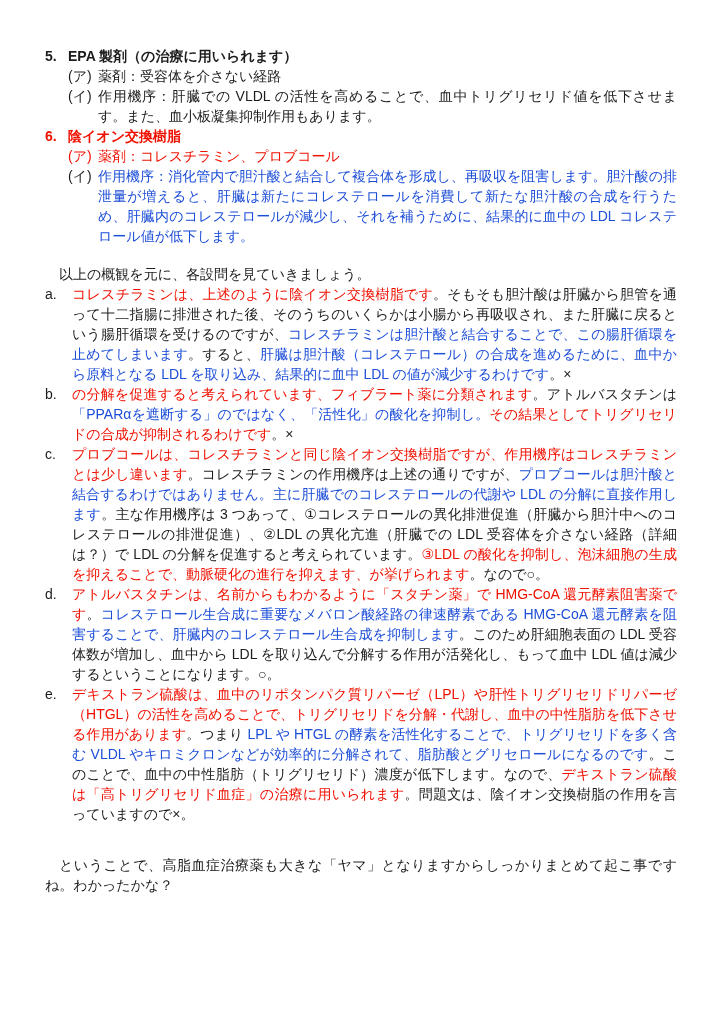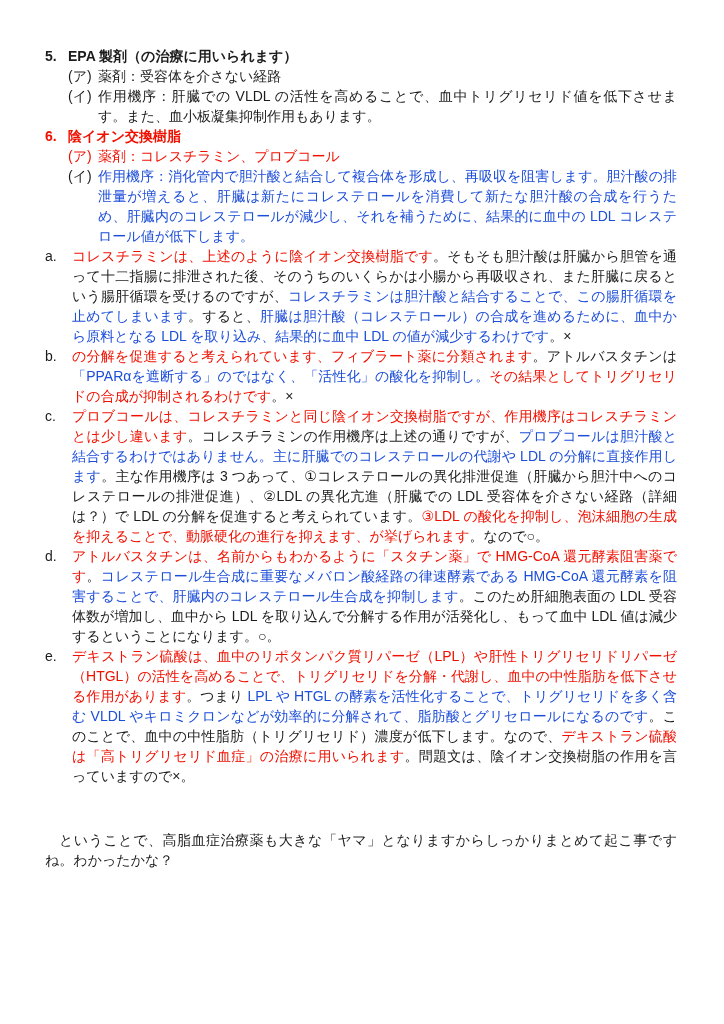--- a/index.html
+++ b/index.html
@@ -15,21 +15,21 @@
   .c-red{color:#f01000;}
   .c-blue{color:#1d4ed8;}
   .row{display:flex;align-items:flex-start;}
   .num{flex:0 0 23px;}
   .body{flex:1;text-align:justify;}
   .bold{font-weight:bold;}
   .sub{padding-left:23px;}
   .sublbl{flex:0 0 30px;}
   .lbl{flex:0 0 27px;}
   .intro{margin-top:18px;text-indent:1em;}
-  .closing{margin-top:44px;text-indent:1em;text-align:justify;}
+  .closing{margin-top:32px;text-indent:1em;text-align:justify;font-family:Liberation Serif, serif;}
 </style>
 </head>
 <body>
 
 <div class="page">
 
   <div>
     <div class="row">
       <span class="num bold"><span class="c-black">5.</span></span>
       <div class="body bold"><span class="c-black">EPA 製剤（の治療に用いられます）</span></div>
@@ -52,20 +52,21 @@
     <div class="row sub">
       <span class="sublbl"><span class="c-red">(ア)</span></span>
       <div class="body"><span class="c-red">薬剤：コレスチラミン、プロブコール</span></div>
     </div>
     <div class="row sub">
       <span class="sublbl"><span class="c-black">(イ)</span></span>
       <div class="body"><span class="c-blue">作用機序：消化管内で胆汁酸と結合して複合体を形成し、再吸収を阻害します。胆汁酸の排泄量が増えると、肝臓は新たにコレステロールを消費して新たな胆汁酸の合成を行うため、肝臓内のコレステロールが減少し、それを補うために、結果的に血中の LDL コレステロール値が低下します。</span></div>
     </div>
   </div>
 
+  <div class="intro"><span class="c-black">以上の概観を元に、各設問を見ていきましょう。</span></div>
 
   <div class="row">
     <span class="lbl"><span class="c-black">a.</span></span>
     <div class="body"><span class="c-red">コレスチラミンは、上述のように陰イオン交換樹脂です</span><span class="c-black">。そもそも胆汁酸は肝臓から胆管を通って十二指腸に排泄された後、そのうちのいくらかは小腸から再吸収され、また肝臓に戻るという腸肝循環を受けるのですが、</span><span class="c-blue">コレスチラミンは胆汁酸と結合することで、この腸肝循環を止めてしまいます</span><span class="c-black">。すると、</span><span class="c-blue">肝臓は胆汁酸（コレステロール）の合成を進めるために、血中から原料となる LDL を取り込み、結果的に血中 LDL の値が減少するわけです</span><span class="c-black">。×</span></div>
   </div>
 
   <div class="row">
     <span class="lbl"><span class="c-black">b.</span></span>
     <div class="body"><span class="c-red">の分解を促進すると考えられています、フィブラート薬に分類されます</span><span class="c-black">。アトルバスタチンは</span><span class="c-blue">「PPARαを遮断する」のではなく、「活性化」の酸化を抑制し。</span><span class="c-red">その結果としてトリグリセリドの合成が抑制されるわけです</span><span class="c-black">。×</span></div>
   </div>

